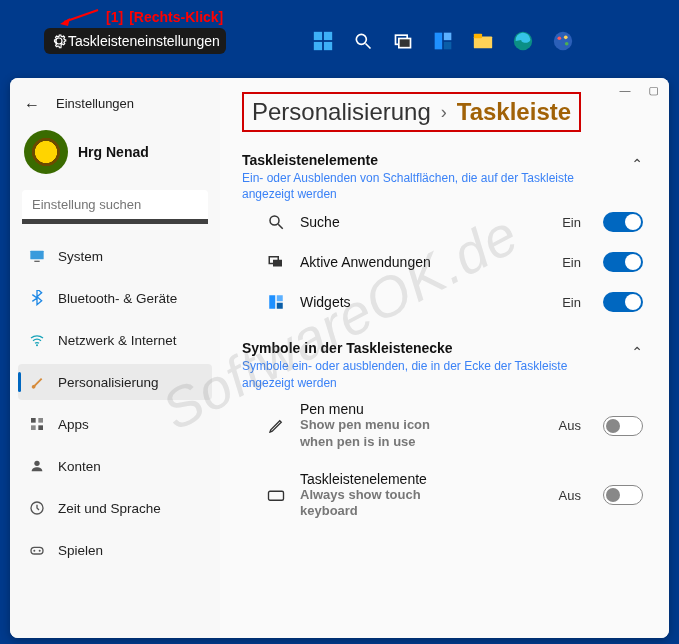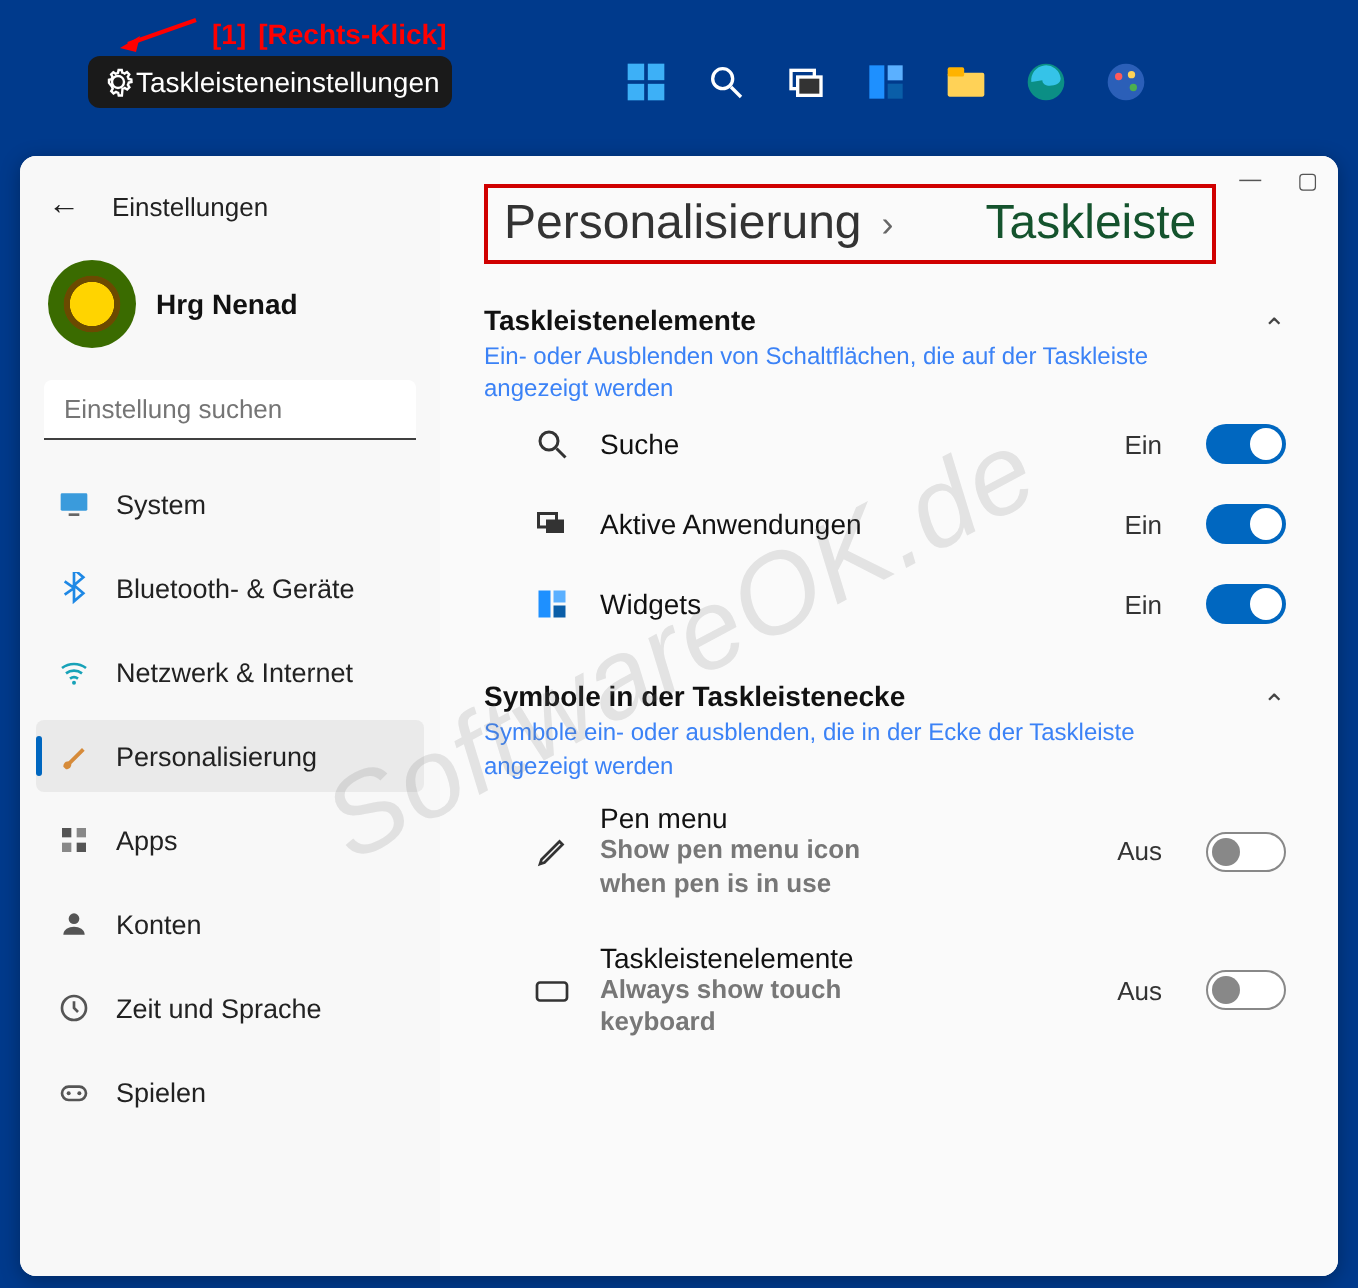--- a/index.html
+++ b/index.html
@@ -21,33 +21,33 @@
   .window { position: absolute; top: 78px; left: 10px; right: 10px; bottom: 6px; background: #f3f3f3; border-radius: 8px; display: flex; overflow: hidden; box-shadow: 0 2px 10px rgba(0,0,0,.3); }
 
   
   .sidebar { width: 210px; background: #f8f8f8; padding: 12px 8px 0 8px; display: flex; flex-direction: column; gap: 4px; box-shadow: 1px 0 3px rgba(0,0,0,.08); }
   .sidebar-top { display: flex; align-items: center; gap: 16px; padding: 4px 6px 10px 6px; font-size: 13px; color: #222; }
   .back-arrow { font-size: 16px; }
   .user-row { display: flex; align-items: center; gap: 10px; padding: 4px 6px 12px 6px; }
   .avatar { width: 44px; height: 44px; border-radius: 50%; background: radial-gradient(circle at 50% 50%, #ffd400 0 35%, #6b4a00 36% 45%, #3a6b00 46% 100%); flex: 0 0 auto; }
   .user-name { font-weight: 600; font-size: 14px; color: #111; }
   .search-box { margin: 0 4px 10px 4px; }
-  .search-box input { width: 100%; padding: 7px 10px; font-size: 13px; border: none; border-bottom: 1px solid #404040; background: #fff; border-radius: 4px 4px 0 0; outline: none; }
+  .search-box input { width: 100%; padding: 7px 10px; font-size: 13px; border: none; border-bottom: 5px solid #404040; background: #fff; border-radius: 4px 4px 0 0; outline: none; }
   .nav { display: flex; flex-direction: column; gap: 6px; }
   .nav-item { display: flex; align-items: center; gap: 12px; padding: 9px 10px; font-size: 13.5px; color: #222; border-radius: 4px; position: relative; cursor: default; }
   .nav-item.active { background: #eaeaea; }
   .nav-item.active::before { content:""; position:absolute; left:0; top:8px; bottom:8px; width:3px; background:#0067c0; border-radius:2px; }
   .nav-item .nav-icon { width: 18px; height: 18px; display:flex; align-items:center; justify-content:center; flex:0 0 auto; }
 
   
   .content { flex: 1; background: #fafafa; padding: 14px 22px 0 22px; overflow: hidden; position: relative; }
   .win-controls { position:absolute; top:6px; right:10px; display:flex; gap:18px; color:#555; font-size:11px; }
   .breadcrumb { display: flex; align-items: center; gap: 10px; font-size: 24px; color: #333; padding: 4px 8px; border: 2px solid #d00000; margin-bottom: 20px; width: fit-content; }
   .breadcrumb .chev { color: #666; font-size: 18px; }
-  .breadcrumb .current { font-weight: 400; color: #14532d; margin-left: 36px; }
+  .breadcrumb .current { font-weight: 700; color: #a16207; }
 
   .section { margin-bottom: 18px; }
   .section-head { display:flex; align-items:flex-start; justify-content:space-between; gap:10px; padding-right:4px; }
   .section-title { font-size: 14px; font-weight: 600; color: #111; }
   .section-sub { font-size: 12px; color: #3b82f6; max-width: 360px; line-height:1.35; margin-top:2px; }
   .expand { color:#444; font-size:14px; padding-top:4px; }
 
   .setting-row { display: flex; align-items: center; gap: 14px; padding: 10px 4px 10px 24px; }
   .setting-row .row-icon { width: 20px; height:20px; display:flex; align-items:center; justify-content:center; flex:0 0 auto; color:#333; }
   .row-text { flex: 1; }

